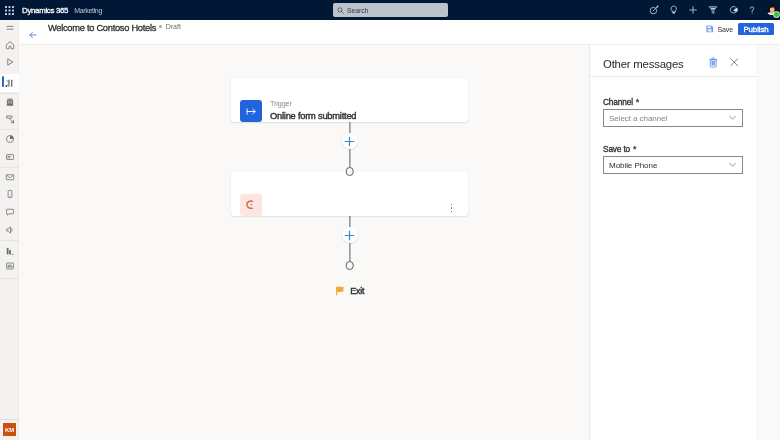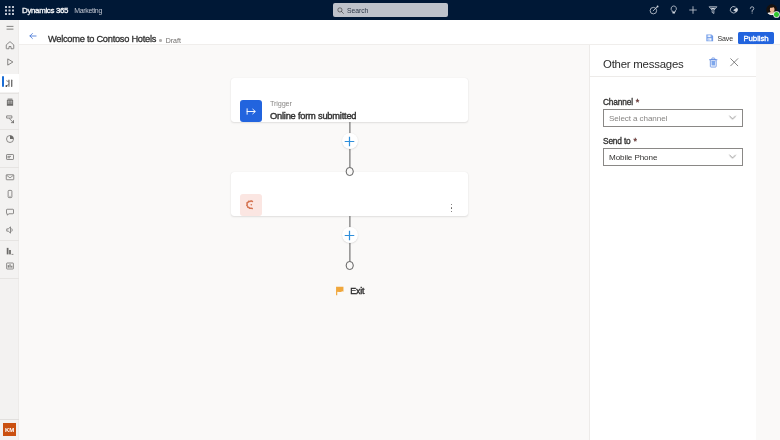--- a/index.html
+++ b/index.html
@@ -21,21 +21,21 @@
 .presence{position:absolute;right:1.5px;bottom:3.5px;width:4.6px;height:4.6px;border-radius:50%;background:#2fc72f;box-shadow:0 0 0 .8px #eef0f3}
 
 .rail{position:absolute;left:0;top:20px;width:19px;height:420px;background:#f3f2f1;border-right:1px solid #edebe9}
 .railitem{position:absolute;left:0;width:19px;height:16px;display:flex;align-items:center;justify-content:center}
 .railitem.railsel{background:#fff;height:18px}
 .railitem.railsel::before{content:"";position:absolute;left:2px;top:2.2px;width:2px;height:11px;background:#1a6cd4;border-radius:1px}
 .railsep{position:absolute;left:0;width:19px;height:1px;background:#e6e4e2}
 .railbottom{position:absolute;left:0;bottom:0;width:19px;border-top:1px solid #e1dfdd;padding:3px 0 4px 0;display:flex;justify-content:center}
 .kmbadge{width:13px;height:13px;background:#ca5010;color:#fff;font-size:6px;font-weight:700;display:flex;align-items:center;justify-content:center;letter-spacing:-.2px}
 
-.cmdbar{position:absolute;left:19px;top:20px;right:0;height:25px;background:#fff;display:flex;align-items:flex-end;border-bottom:1px solid #f0eeec;padding-top:3px}
+.cmdbar{position:absolute;left:19px;top:20px;right:0;height:25px;background:#fff;display:flex;align-items:flex-start;border-bottom:1px solid #f0eeec;padding-top:3px}
 .backbtn{width:14px;height:20px;display:flex;align-items:center;justify-content:center;margin-left:7px;padding-top:3px}
 .pgtitle{font-size:9.3px;font-weight:400;color:#2e2e2e;margin-left:8px;letter-spacing:-.28px;-webkit-text-stroke:0.28px #2e2e2e}
 .draft{display:flex;align-items:center;gap:4px;margin-left:3px;font-size:7px;color:#6f6d6b}
 .dot{width:2.6px;height:2.6px;border-radius:50%;background:#b3b1af}
 .cmdright{margin-left:auto;display:flex;align-items:center;gap:5px;padding-right:6px}
 .savebtn{display:flex;align-items:center;gap:3.5px;font-size:7px;color:#323130;letter-spacing:-.1px}
 .publishbtn{background:#2264de;color:#fff;font-size:7.9px;font-weight:400;-webkit-text-stroke:.33px #fff;border-radius:1.5px;height:12px;display:flex;align-items:center;justify-content:center;width:36px;letter-spacing:-.1px}
 
 .canvas{position:absolute;left:19px;top:45px;width:570px;height:395px;background:#faf9f8;overflow:hidden}
 .flow{position:absolute;left:212px;top:33px;width:237px}
@@ -58,21 +58,21 @@
 .panel{position:absolute;left:589px;top:45px;width:167px;height:395px;background:#fff;border-left:1px solid #edebe9}
 .panelhead{height:32px;display:flex;align-items:center;padding:6px 17px 0 13px;border-bottom:1px solid #edebe9}
 .paneltitle{font-size:11.4px;font-weight:400;color:#2b2b2b;letter-spacing:-.22px}
 .panelacts{margin-left:auto;display:flex;align-items:center;gap:11px}
 .panelbody{padding:20px 13px 0 13px}
 .flabel{font-size:8.3px;font-weight:400;color:#323130;margin-bottom:2px;display:flex;align-items:center;gap:3px;letter-spacing:-.15px;-webkit-text-stroke:.33px #323130}
 .req{color:#e54b4b;font-size:9px;line-height:1}
 .sel{height:18px;border:1px solid #8a8886;border-radius:0;display:flex;align-items:center;padding:0 5px;font-size:8.1px;color:#323130;background:#fff;letter-spacing:-.1px}
 .sel .ph{color:#878583}
 .sel .chev{margin-left:auto}
-.fgroup{margin-bottom:9px}
+.fgroup{margin-bottom:17px}
 </style>
 </head>
 <body>
 
 <div class="app">
 
   <div class="topbar">
     <div class="waffle">
       <svg width="9" height="9" viewBox="0 0 9 9">
           <g fill="#c3c9d4">
@@ -373,21 +373,21 @@
           <span class="ph">Select a channel</span>
           <span class="chev">
             <svg width="9" height="9" viewBox="0 0 12 12">
                 <path d="M2.2 4.4 L6 8.2 L9.8 4.4" fill="none" stroke="#605e5c" stroke-width="1" stroke-linecap="round" stroke-linejoin="round"></path>
               </svg>
           </span>
         </div>
       </div>
       <div class="fgroup">
         <div class="flabel">
-          <span>Send to</span>
+          <span>Save to</span>
           <span class="req">*</span>
         </div>
         <div class="sel">
           <span>Mobile Phone</span>
           <span class="chev">
             <svg width="9" height="9" viewBox="0 0 12 12">
                 <path d="M2.2 4.4 L6 8.2 L9.8 4.4" fill="none" stroke="#605e5c" stroke-width="1" stroke-linecap="round" stroke-linejoin="round"></path>
               </svg>
           </span>
         </div>

